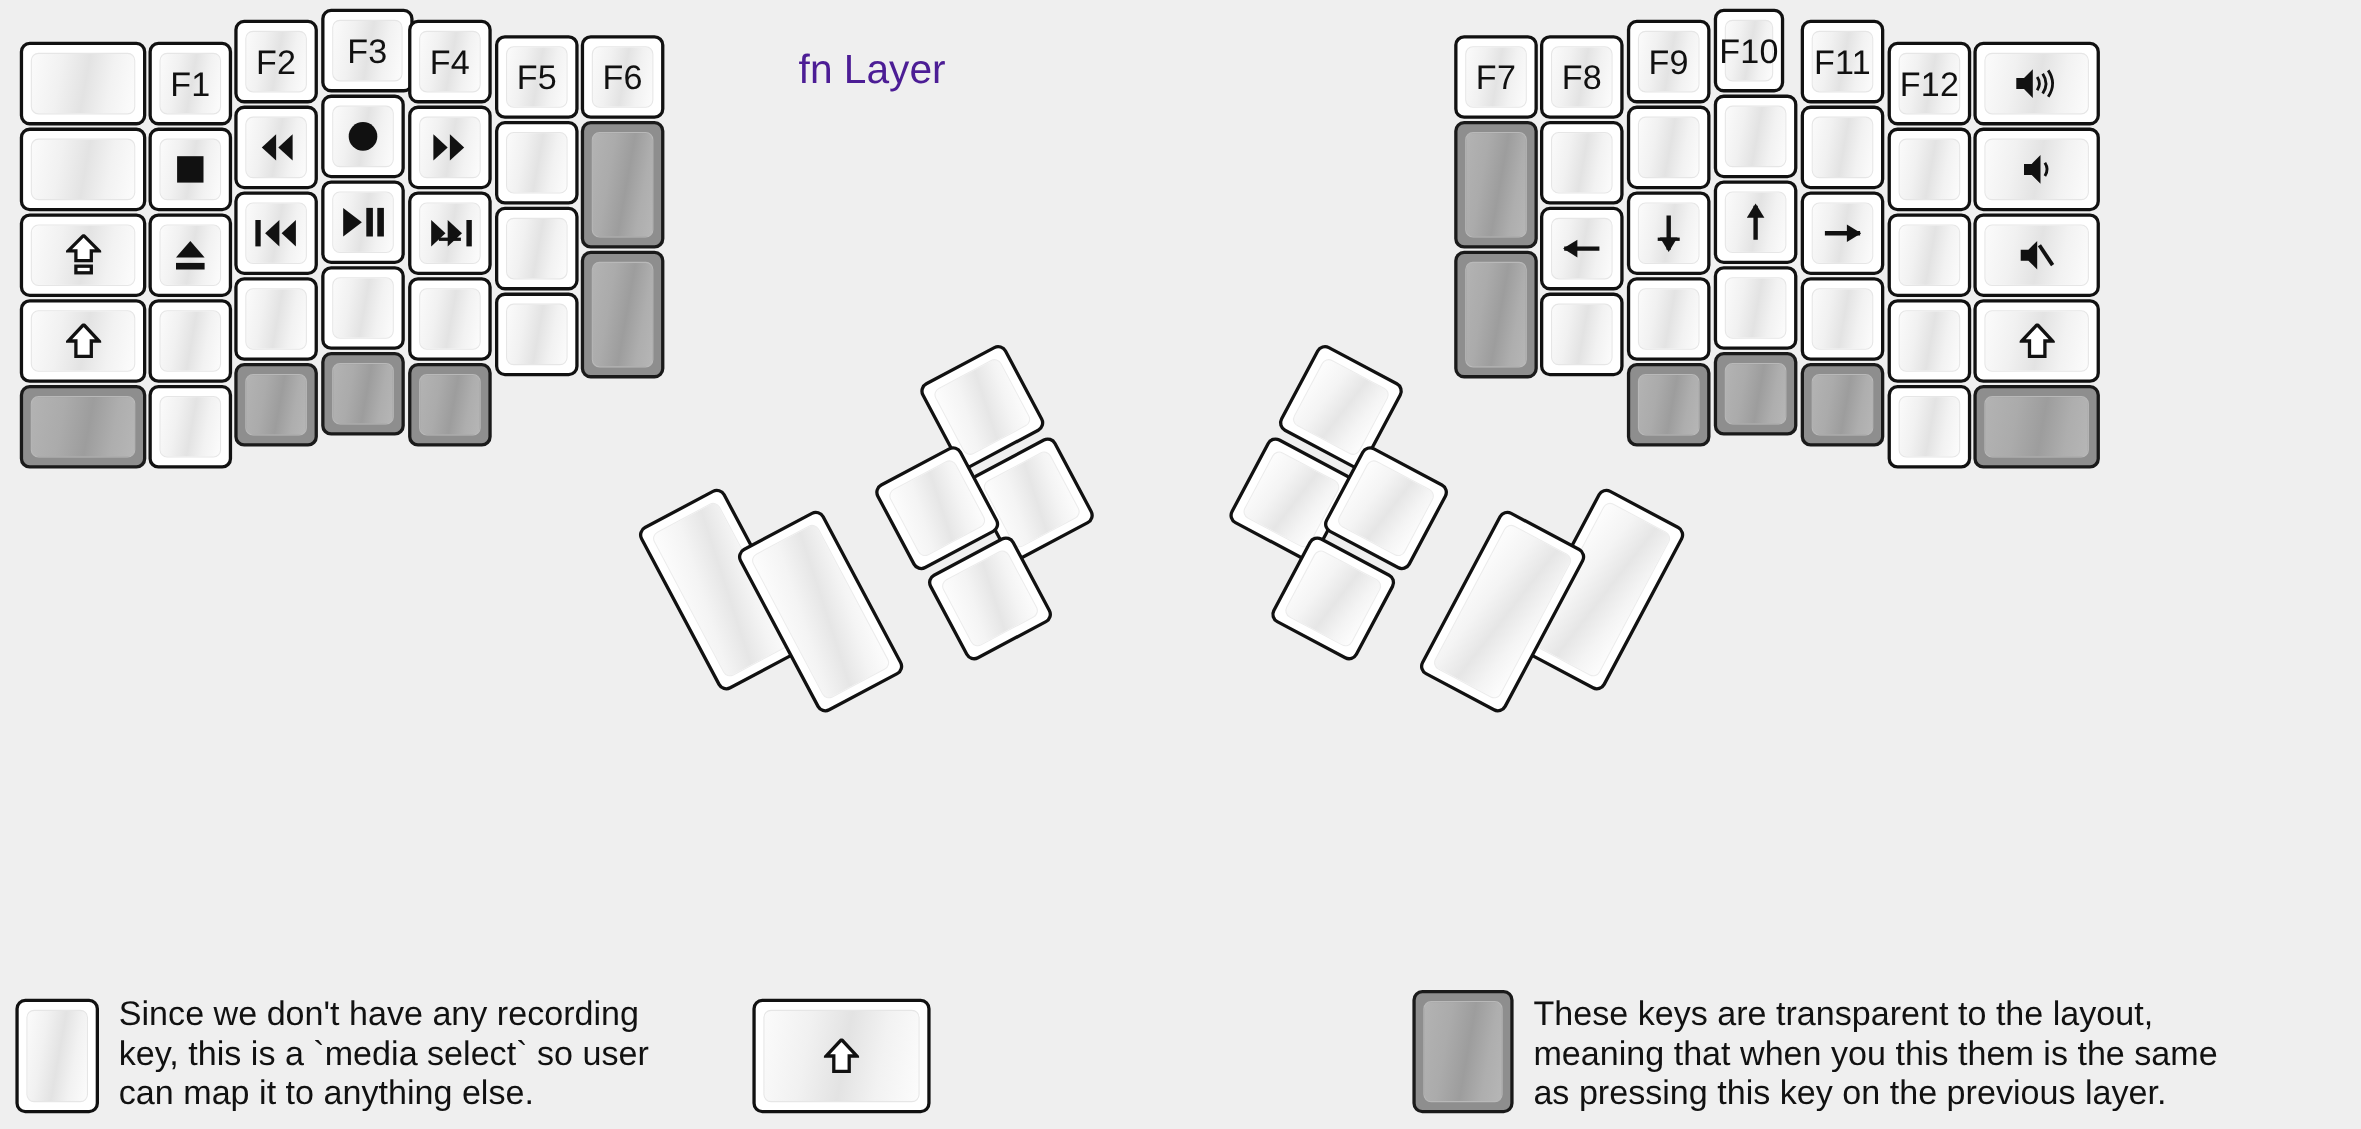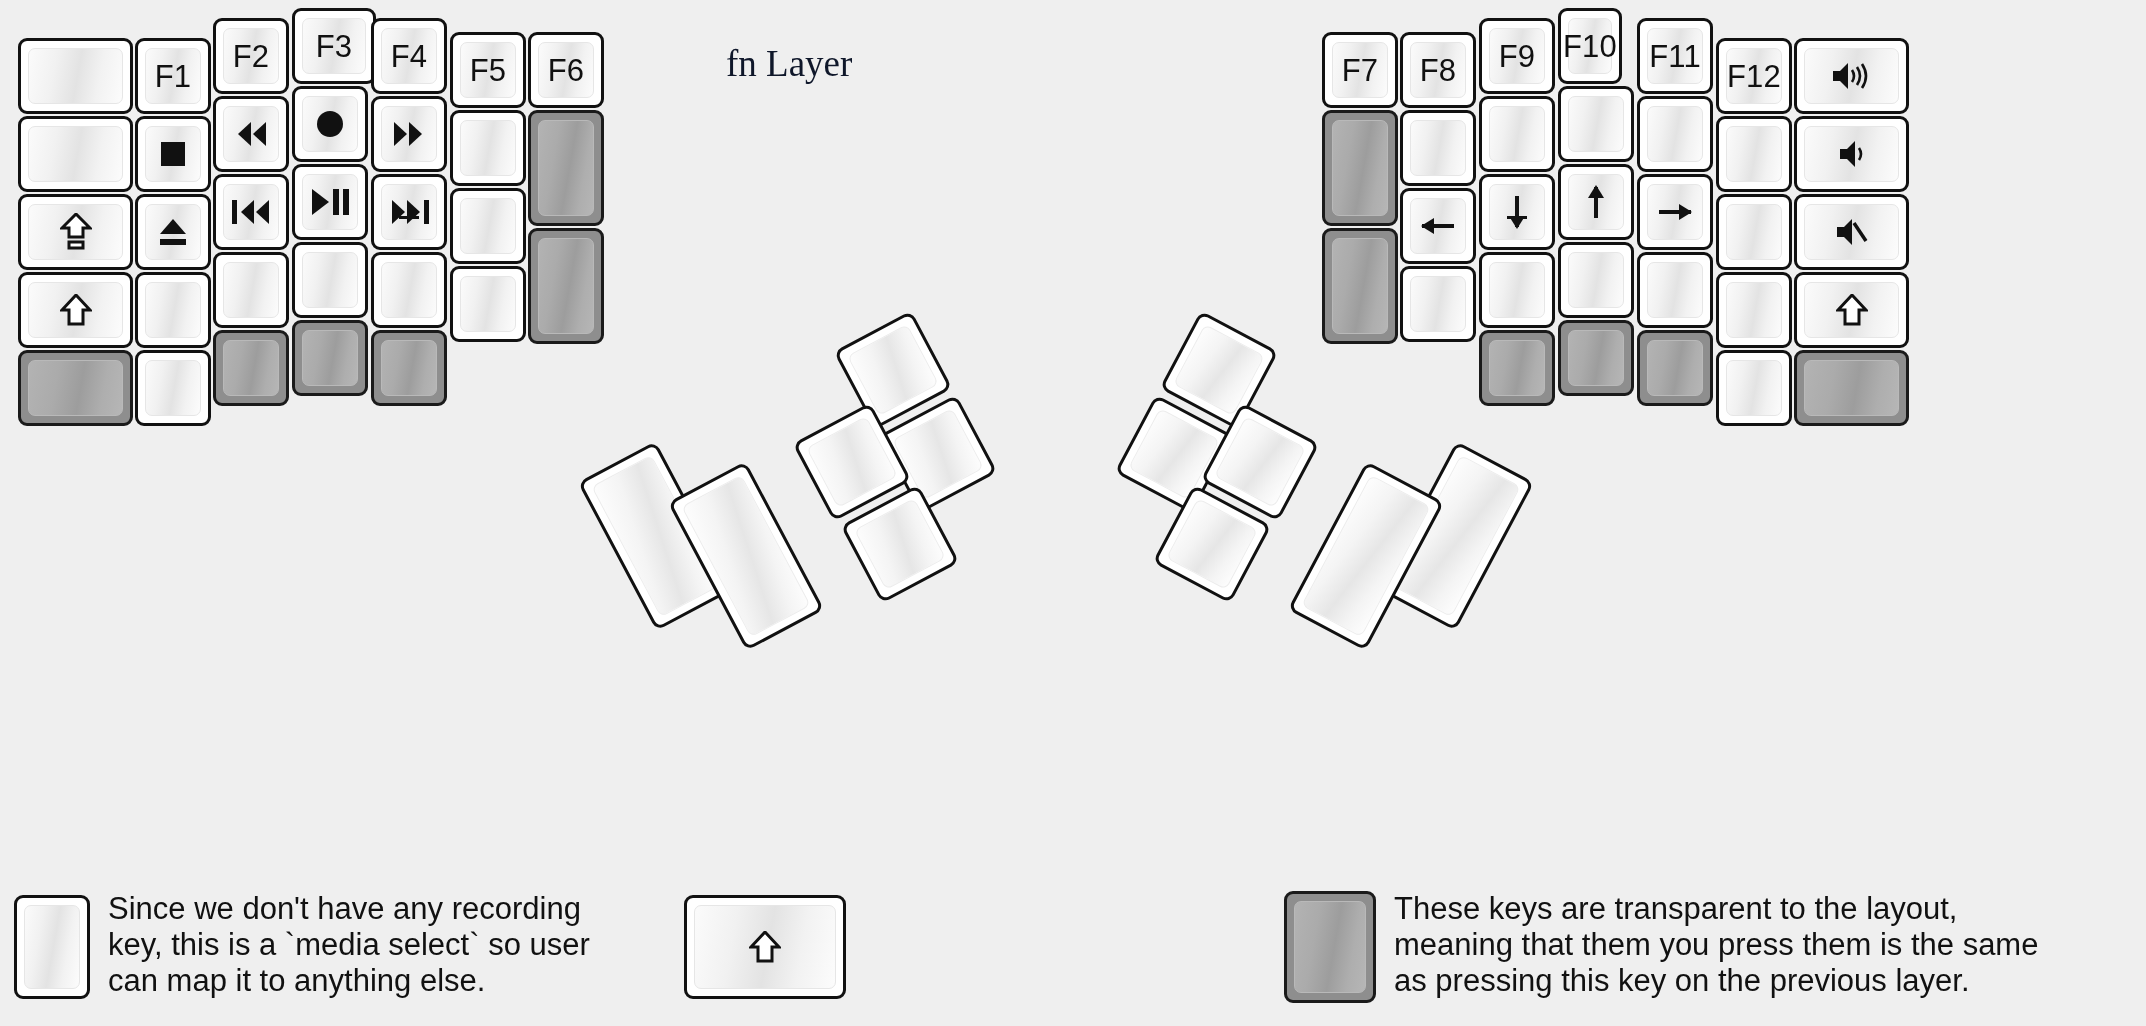--- a/index.html
+++ b/index.html
@@ -60,31 +60,31 @@
     position:absolute;left:7px;right:7px;top:7px;bottom:7px;
     border-radius:7px;
     background:linear-gradient(100deg,#fdfdfd 0%,#f4f4f4 30%,#e6e6e6 55%,#f4f4f4 78%,#fdfdfd 100%);
     border:1px solid #ececec;
   }
 
   
   #title{
     position:absolute;
     left:726px;top:42px;
-    font-size:37px;color:#0f172a;
-    font-family:Liberation Serif, serif;
+    font-size:37px;color:#4c1d95;
+    font-family:Liberation Sans, sans-serif;
     white-space:nowrap;
   }
 
   
   #legend{
     position:absolute;left:14px;top:872px;
     width:2118px;height:140px;
   }
-  .leg{position:absolute;top:0;height:140px;display:flex;align-items:center;}
+  .leg{position:absolute;top:0;height:140px;display:flex;align-items:flex-end;}
   .legkey{
     position:relative;box-sizing:border-box;
     border:3px solid #111;border-radius:9px;background:#fff;
     flex:0 0 auto;margin-top:10px;
   }
   .legkey .cap{
     position:absolute;left:7px;right:7px;top:7px;bottom:7px;border-radius:7px;
     background:linear-gradient(100deg,#fbfbfb 0%,#f1f1f1 28%,#e3e3e3 52%,#f2f2f2 74%,#fcfcfc 100%);
     border:1px solid #e6e6e6;
     display:flex;align-items:center;justify-content:center;
@@ -482,18 +482,18 @@
               </svg>
             </span>
           </div>
         </div>
       </div>
       <div class="leg" style="left: 1270px;">
         <div class="legkey trans" style="width: 92px; height: 112px;">
           <div class="cap"></div>
         </div>
         <div class="legtxt">These keys are transparent to the layout,
-meaning that them you press them is the same
+meaning that when you this them is the same
 as pressing this key on the previous layer.</div>
       </div>
     </div>
 
 </div>
 
 </body></html>

